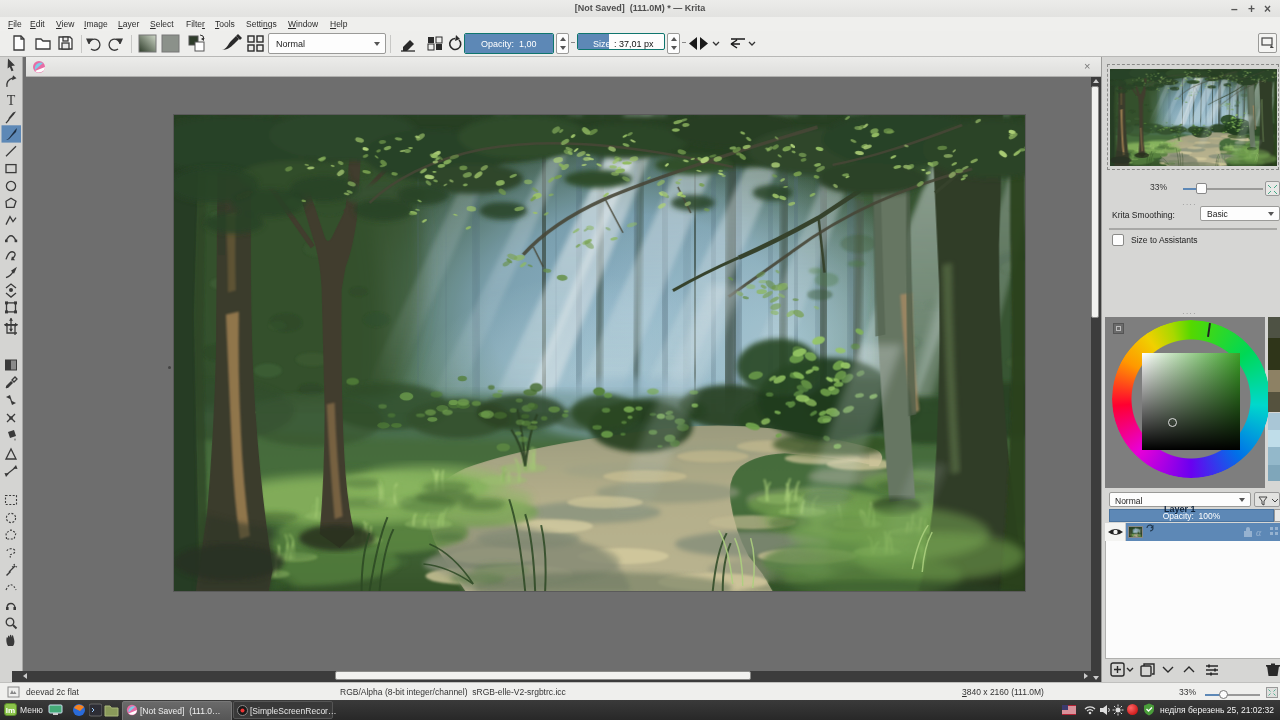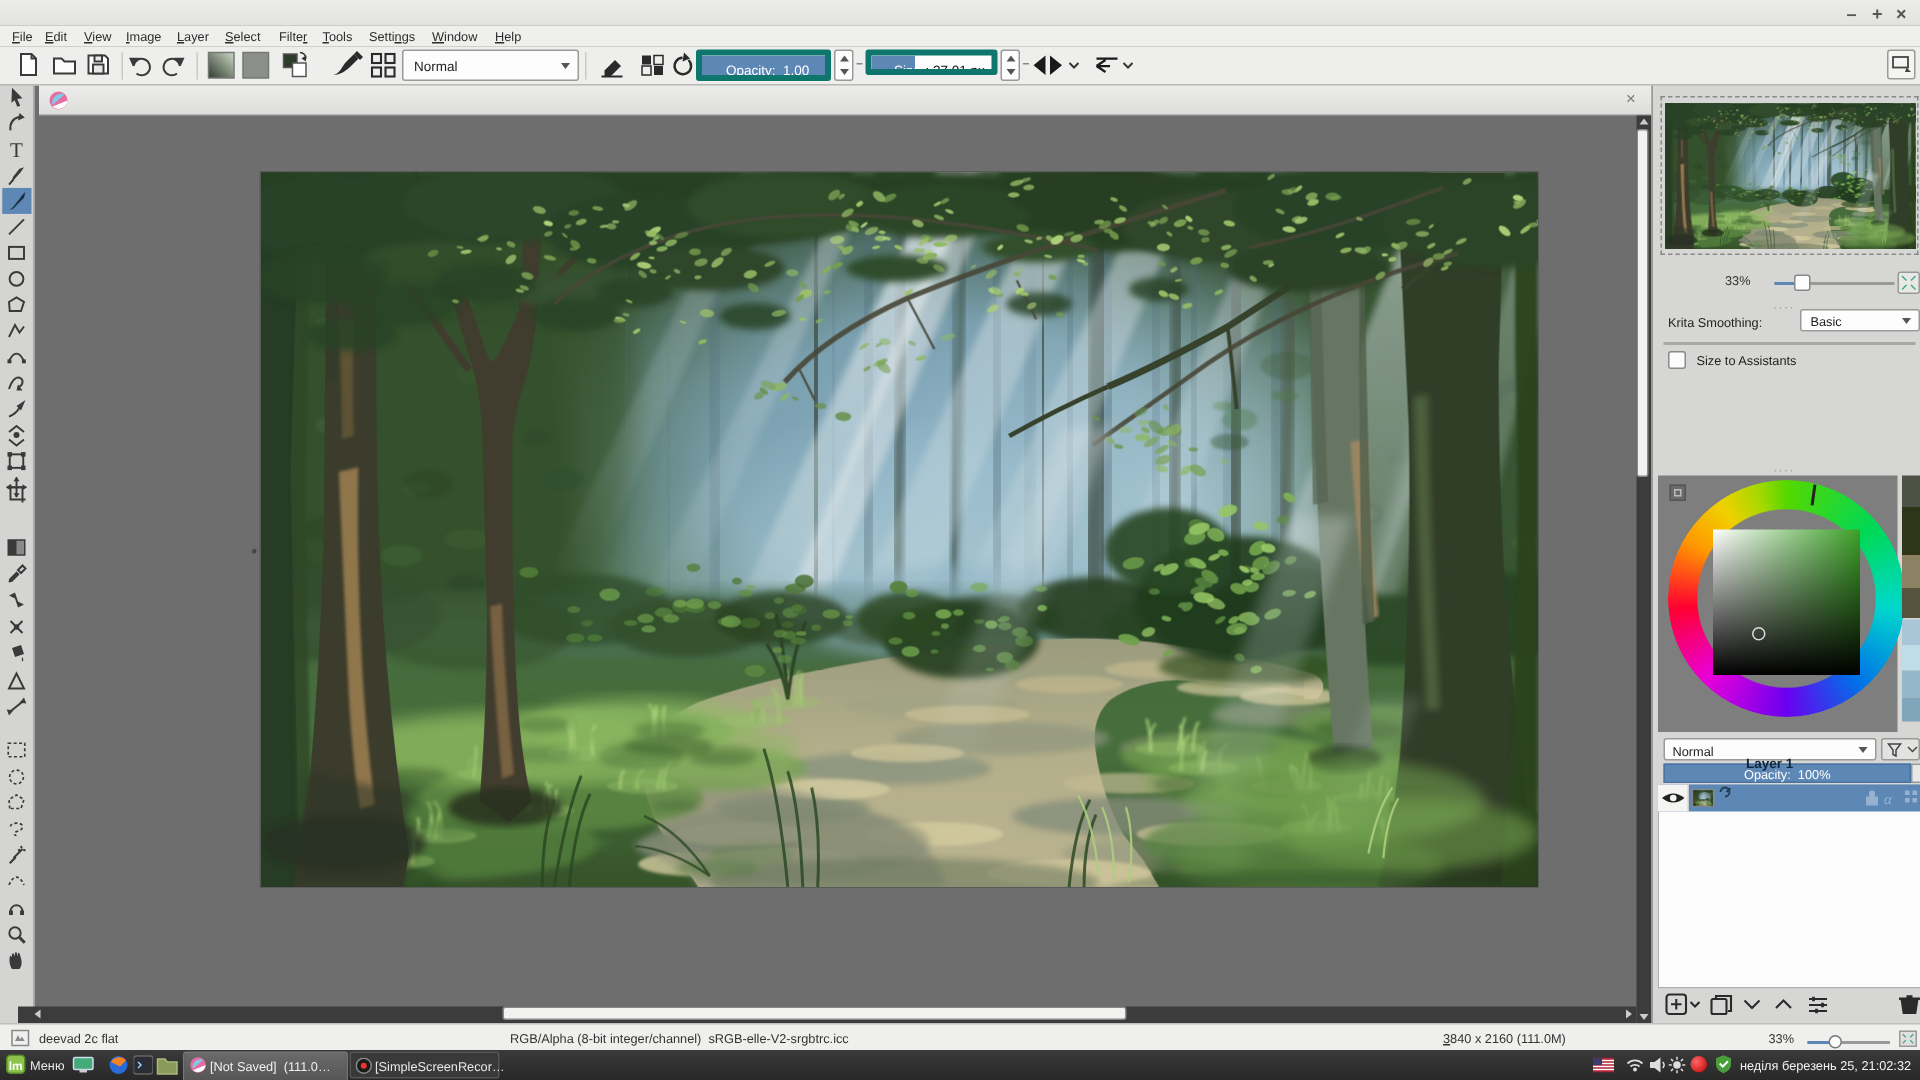--- a/index.html
+++ b/index.html
@@ -11,21 +11,21 @@
   #titletext { width:100%; text-align:center; font-size:9px; font-weight:bold; color:#4e4e4e; top:3px; }
   .winbtn { top:4px; color:#555; font-size:12px; font-weight:bold; line-height:10px; }
   
   #menubar { left:0; top:17px; width:1280px; height:14px; background:#efefed; font-size:8.5px; color:#2c2c2c; }
   #menubar span { position:absolute; top:1.5px; }
   
   #toolbar { left:0; top:31px; width:1280px; height:26px; background:#eeeeec; border-bottom:1px solid #b8b8b6; }
   .tbsep { position:absolute; top:4px; width:1px; height:18px; background:#c8c8c6; }
   .combo { position:absolute; background:#fdfdfd; border:1px solid #9a9a98; border-radius:2px; font-size:9px; color:#222; }
   .combo .arr { position:absolute; right:5px; top:50%; margin-top:-2px; width:0; height:0; border-left:3.5px solid transparent; border-right:3.5px solid transparent; border-top:4px solid #555; }
-  .slider { position:absolute; border:4px solid #0f766e; border-radius:2px; background:#fdfdfd; overflow:hidden; font-size:9px; }
+  .slider { position:absolute; border:1px solid #0f766e; border-radius:2px; background:#fdfdfd; overflow:hidden; font-size:9px; }
   .slider .fill { position:absolute; left:0; top:0; bottom:0; background:#5d88b6; }
   .spin { position:absolute; width:13px; background:#fdfdfd; border:1px solid #9a9a98; border-radius:2px; }
   .spin:before, .spin:after { content:""; position:absolute; left:3px; width:0; height:0; border-left:3px solid transparent; border-right:3px solid transparent; }
   .spin:before { top:3px; border-bottom:4px solid #555; }
   .spin:after { bottom:3px; border-top:4px solid #555; }
   
   #tabbar { left:26px; top:57px; width:1075px; height:20px; background:linear-gradient(#ececea,#dededc); border-bottom:1px solid #b0b0ae; }
   
   #toolbox { left:0; top:57px; width:23px; height:625px; background:#d4d4d2; border-right:1px solid #a8a8a6; }
   
@@ -38,20 +38,21 @@
   #rpanel { left:1101px; top:57px; width:179px; height:625px; background:#d6d6d4; border-left:1px solid #9a9a98; }
   
   #statusbar { left:0; top:682px; width:1280px; height:18px; background:#efefed; font-size:8.5px; color:#333; border-top:1px solid #c0c0be; }
   
   #taskbar { left:0; top:700px; width:1280px; height:20px; background:linear-gradient(#3a3a3a,#282828); color:#e8e8e8; font-size:8.5px; }
 </style>
 </head>
 <body>
 
   <div id="titlebar" class="abs">
+    <div id="titletext" class="abs">[Not Saved]&nbsp; (111.0M) * — Krita</div>
     <div class="winbtn abs" style="left:1231px;">–</div>
     <div class="winbtn abs" style="left:1248px;">+</div>
     <div class="winbtn abs" style="left:1264px;">×</div>
   </div>
 
   <div id="menubar" class="abs">
     <span style="left:8px"><u>F</u>ile</span>
     <span style="left:30px"><u>E</u>dit</span>
     <span style="left:56px"><u>V</u>iew</span>
     <span style="left:84px"><u>I</u>mage</span>

